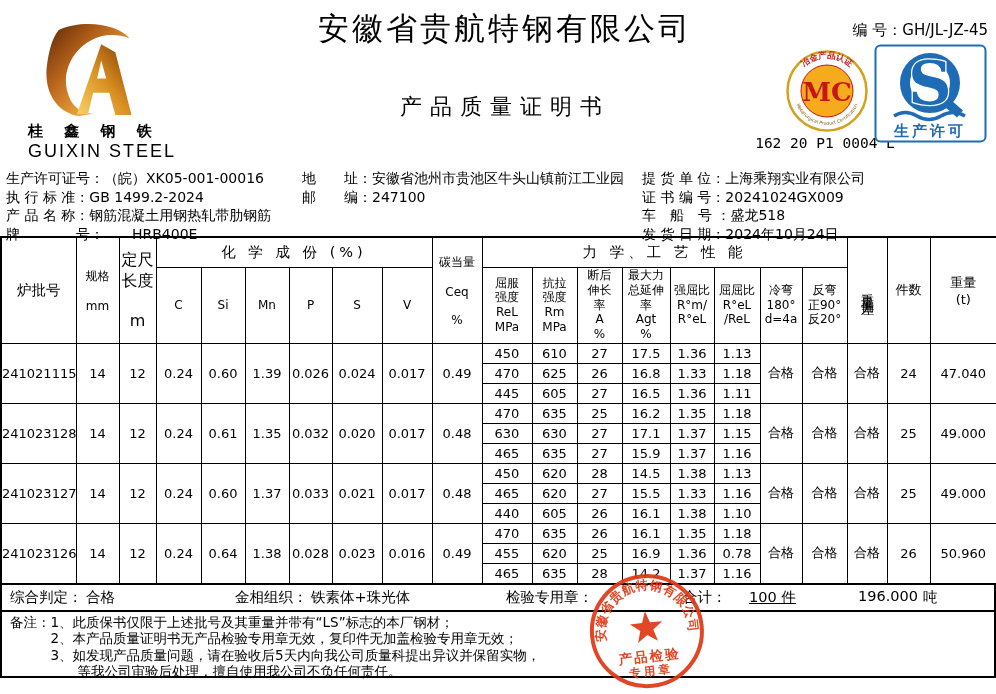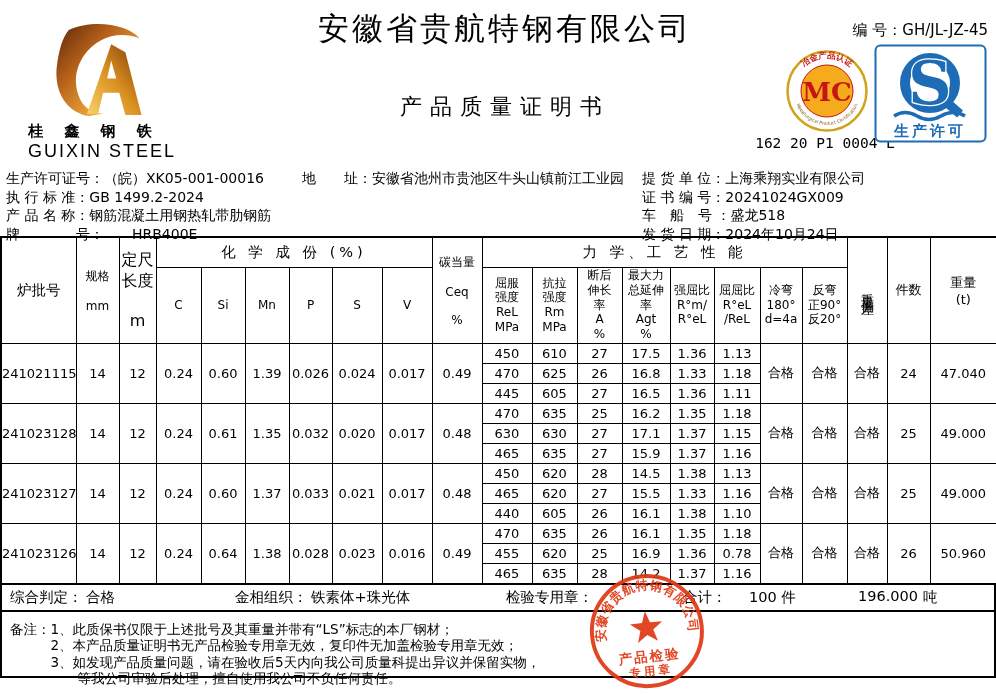--- a/index.html
+++ b/index.html
@@ -1,19 +1,19 @@
 <!DOCTYPE html>
 <html><head>
 <meta charset="utf-8">
 <style>
   html,body{margin:0;padding:0;background:#fff;}
   .page{position:relative;width:996px;height:694px;background:#fff;color:#000;
         font-family:"DejaVu Sans","Liberation Sans",sans-serif;overflow:hidden;}
   
-  .logo-block{position:absolute;left:28px;top:22px;width:132px;text-align:center;}
+  .logo-block{position:absolute;left:28px;top:22px;width:132px;text-align:left;}
   .logo-cn{font-size:15px;font-weight:bold;letter-spacing:8px;margin-top:2px;white-space:nowrap;}
   .logo-en{font-size:18px;font-family:Liberation Sans, sans-serif;letter-spacing:2px;white-space:nowrap;}
   .company-title{position:absolute;left:250px;top:8px;width:510px;text-align:center;
         font-family:"DejaVu Serif","Liberation Serif",serif;font-size:31px;letter-spacing:3px;}
   .doc-title{position:absolute;left:250px;top:92px;width:510px;text-align:center;
         font-family:"DejaVu Serif","Liberation Serif",serif;font-size:22px;letter-spacing:8px;}
   .serial{position:absolute;top:21px;right:8px;font-size:15px;white-space:pre;}
   .mc-badge{position:absolute;left:786px;top:48px;}
   .mc-number{position:absolute;left:752px;top:135px;width:146px;text-align:center;
         font-size:14.5px;font-family:"DejaVu Sans Mono",monospace;white-space:nowrap;}
@@ -34,23 +34,23 @@
   tr.h2{height:76px;} tr.h2 th{font-size:12px;line-height:1.22;}
   .grp{letter-spacing:4px;}
   .pre{white-space:pre-line;}
   tbody td{height:19px;font-size:13px;}
   .vert{writing-mode:vertical-lr;text-orientation:upright;letter-spacing:3px;font-size:13px;display:inline-block;}
   
   .summary-row{position:relative;height:25px;border-left:2px solid #000;border-right:2px solid #000;
         border-bottom:2px solid #000;font-size:14.5px;}
   .summary-row span{position:absolute;top:3px;white-space:pre;}
   .s-judge-l{left:8px;} .s-judge-v{left:84px;} .s-micro-l{left:233px;} .s-micro-v{left:309px;}
-  .s-stamp-l{left:504px;} .s-total-l{left:681px;} .s-pcs{left:747px;} .s-wt{left:856px;} .s-unit{left:921px;}
+  .s-stamp-l{left:504px;} .s-total-l{left:681px;} .s-pcs{left:747px;text-decoration:underline;} .s-wt{left:856px;} .s-unit{left:921px;}
   .remarks{display:flex;height:66px;border-left:2px solid #000;border-right:2px solid #000;
-        border-bottom:2px solid #000;font-size:13.5px;padding-top:9px;box-sizing:border-box;}
+        border-bottom:2px solid #000;font-size:13.5px;padding-top:2px;box-sizing:border-box;}
   .remarks-label{margin-left:8px;white-space:pre;}
   .remark-line{height:16.5px;line-height:16.5px;white-space:pre;}
   .footer{position:relative;height:28px;font-size:14.5px;}
   .footer span{position:absolute;top:7px;white-space:pre;}
   .f-insp{left:55px;} .f-tab{left:330px;} .f-date{left:768px;}
   
   .stamp{position:absolute;left:582px;top:571px;z-index:6;opacity:.93;}
 </style>
 </head>
 <body>
@@ -109,20 +109,21 @@
 
   <div class="info">
     <div class="info-col col1">
         <div class="info-line"><span class="info-label">生产许可证号：</span><span class="info-value">（皖）XK05-001-00016</span></div>
         <div class="info-line"><span class="info-label">执 行 标 准：</span><span class="info-value">GB 1499.2-2024</span></div>
         <div class="info-line"><span class="info-label">产 品 名 称：</span><span class="info-value">钢筋混凝土用钢热轧带肋钢筋</span></div>
         <div class="info-line"><span class="info-label">牌　　　　号：</span><span class="info-value">　　HRB400E</span></div>
       </div>
     <div class="info-col col2">
         <div class="info-line"><span class="info-label">地　　址：</span><span class="info-value">安徽省池州市贵池区牛头山镇前江工业园</span></div>
+        <div class="info-line"><span class="info-label">邮　　编：</span><span class="info-value">247100</span></div>
       </div>
     <div class="info-col col3">
         <div class="info-line"><span class="info-label">提 货 单 位：</span><span class="info-value">上海乘翔实业有限公司</span></div>
         <div class="info-line"><span class="info-label">证 书 编 号：</span><span class="info-value">20241024GX009</span></div>
         <div class="info-line"><span class="info-label">车　船　号 ：</span><span class="info-value">盛龙518</span></div>
         <div class="info-line"><span class="info-label">发 货 日 期：</span><span class="info-value">2024年10月24日</span></div>
       </div>
   </div>
 
   <div class="sheet">

